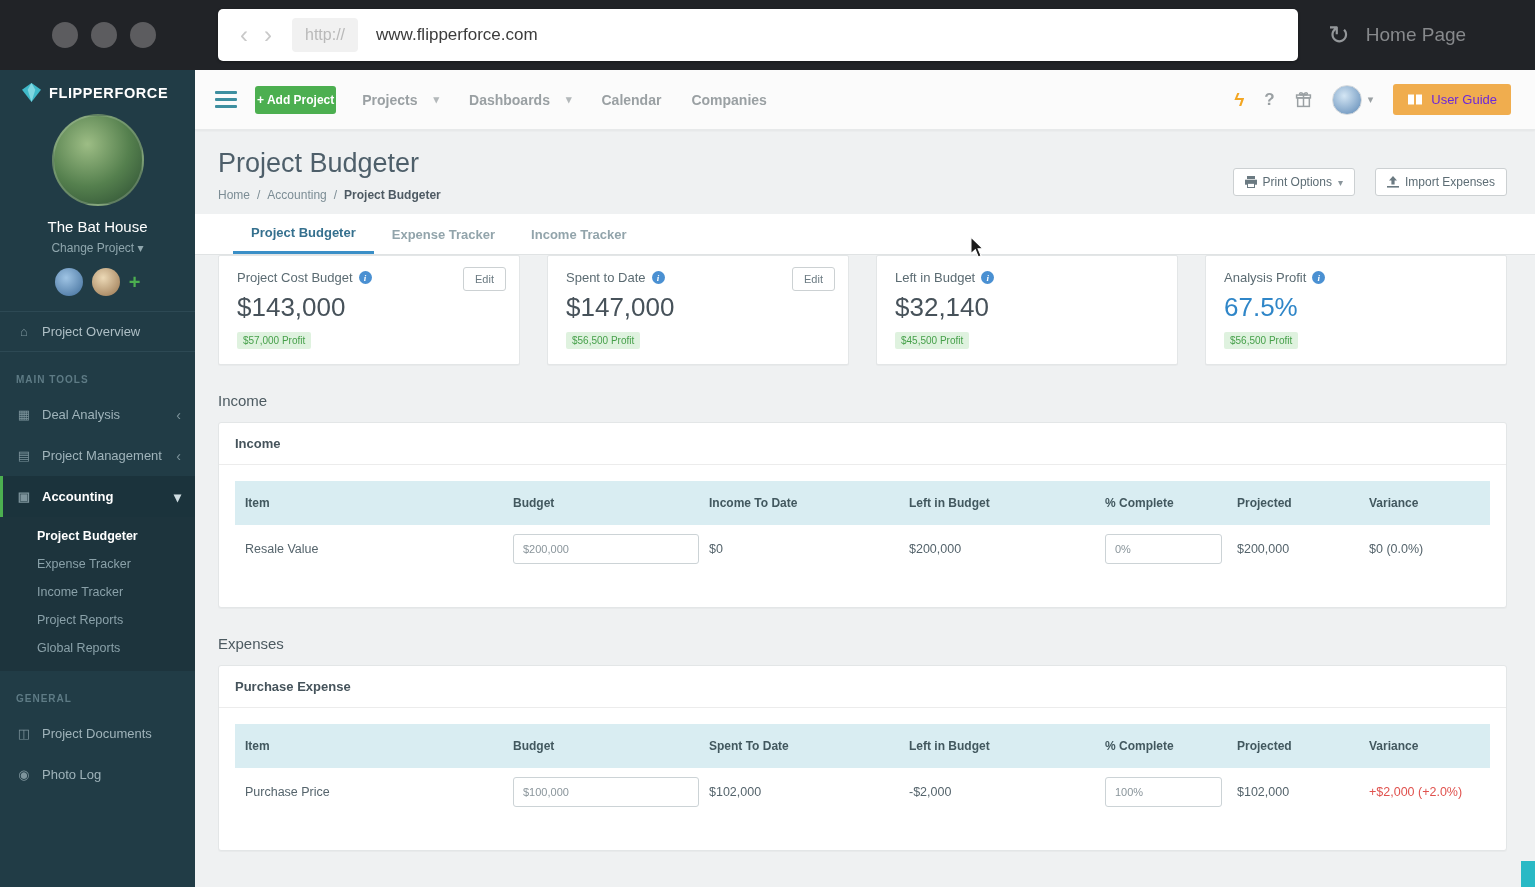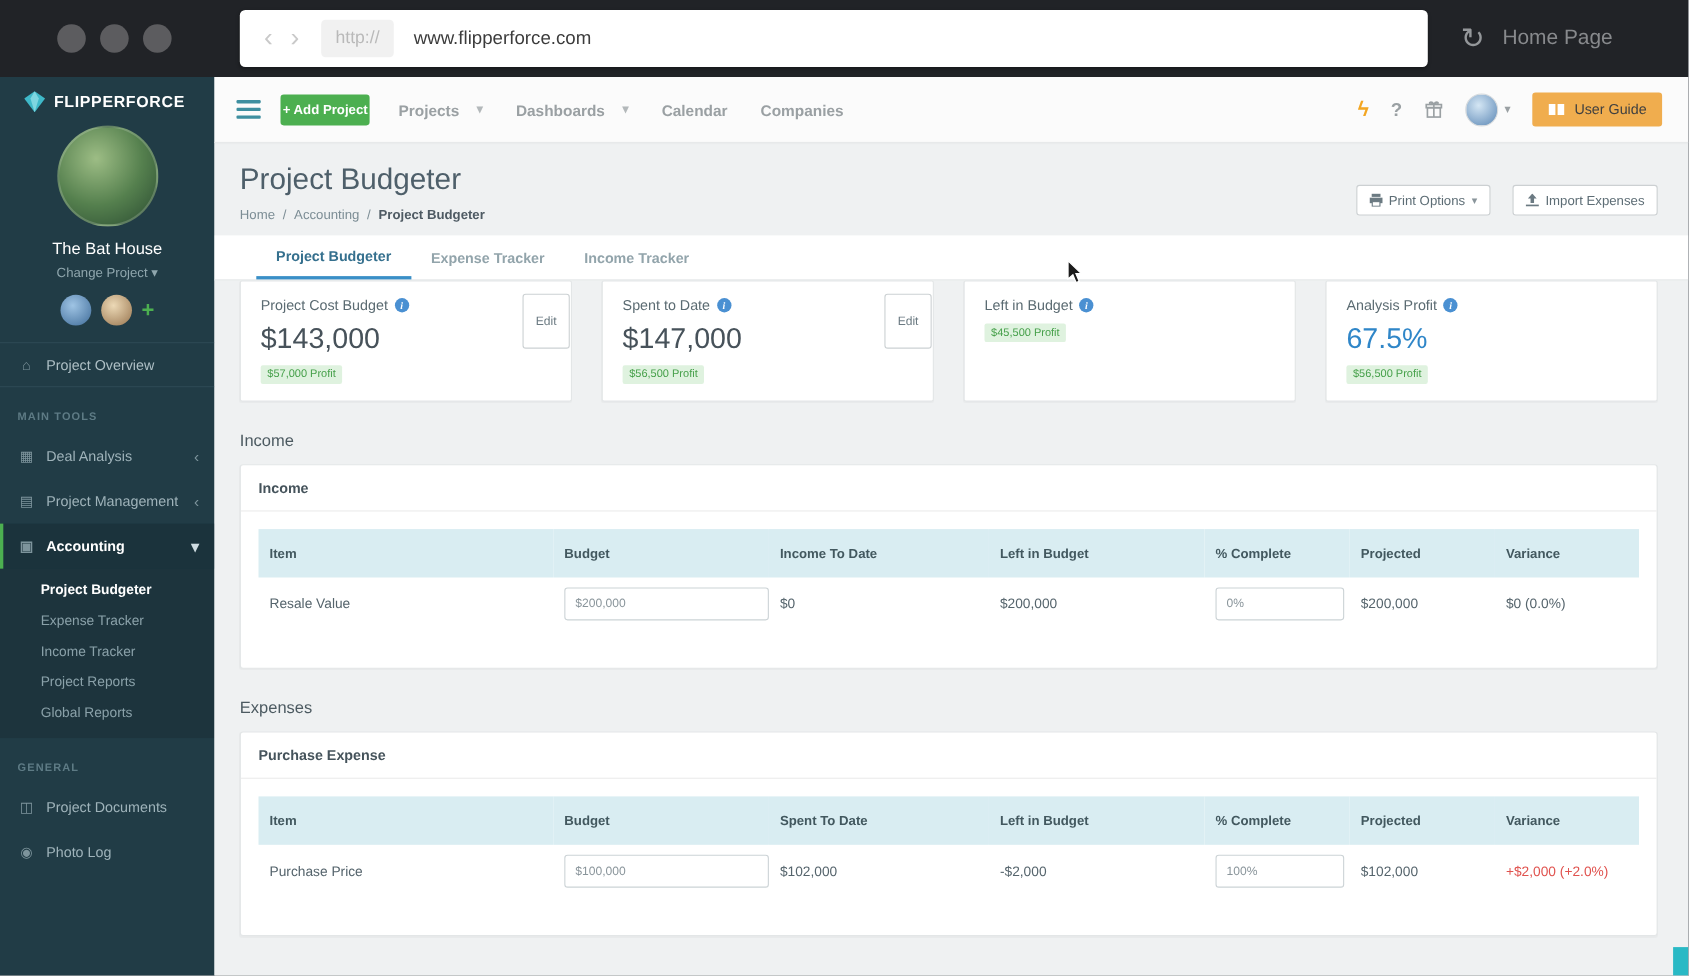--- a/index.html
+++ b/index.html
@@ -59,21 +59,21 @@
   .nav-links { display:flex; gap:30px; margin-left:26px; }
   .nav-link { color:#9aa0a3; font-size:14px; font-weight:600; display:flex; align-items:center; gap:16px; cursor:pointer; }
   .nav-link .caret { font-size:11px; color:#b3b8ba; }
   .topnav-right { margin-left:auto; display:flex; align-items:center; gap:20px; }
   .lightning { color:#f3a622; font-size:19px; font-weight:bold; cursor:pointer; }
   .help-glyph { color:#9aa0a3; font-size:17px; font-weight:bold; cursor:pointer; }
   .gift-wrap { cursor:pointer; display:flex; }
   .user-chip { display:flex; align-items:center; gap:6px; cursor:pointer; }
   .user-avatar { width:30px; height:30px; border-radius:50%; background:radial-gradient(circle at 40% 35%, #d4e6f4, #5b87b5); border:1px solid #d6dadd; }
   .user-chip .caret { font-size:11px; color:#9aa0a3; }
-  .user-guide-btn { background:#f0ad4e; color:#404040; border:none; display:flex; align-items:center; gap:8px;
+  .user-guide-btn { background:#f0ad4e; color:#6d28d9; border:none; display:flex; align-items:center; gap:8px;
       padding:8px 14px; border-radius:3px; font-size:13px; cursor:pointer; font-family:inherit; }
 
   
   .content { flex:1; overflow:hidden; background:#eff1f2; }
   .page-head { display:flex; padding:18px 28px 0 23px; }
   .page-title { font-size:27px; font-weight:400; color:#4e5f6a; }
   .breadcrumb { margin-top:9px; font-size:12px; color:#7c8d95; display:flex; gap:7px; }
   .breadcrumb .crumb { cursor:pointer; }
   .breadcrumb .current { color:#4e5a63; font-weight:bold; }
   .head-buttons { margin-left:auto; display:flex; gap:20px; margin-top:14px; align-items:center; }
@@ -87,22 +87,22 @@
 
   .section { padding:0 28px 0 23px; }
   .section-heading { font-size:15px; color:#4c5a61; margin:27px 0 13px; }
 
   .stats-row { display:flex; gap:27px; }
   .stat-card { flex:1; background:#fff; border:1px solid #e3e6e7; border-radius:2px; position:relative;
       padding:14px 18px 14px; height:110px; box-shadow:0 1px 1px rgba(0,0,0,.03); }
   .stat-title { font-size:13px; color:#5b6b72; display:flex; gap:6px; align-items:center; }
   .info-dot { width:13px; height:13px; border-radius:50%; background:#4a90d2; color:#fff; font-size:9px; font-style:italic;
       font-weight:bold; display:inline-flex; align-items:center; justify-content:center; font-family:"Liberation Serif", serif; }
-  .edit-btn { position:absolute; top:11px; right:1px; border:1px solid #ccd1d3; background:#fff; border-radius:3px;
-      font-size:11px; color:#6b7a82; padding:18px 11px; cursor:pointer; font-family:inherit; }
+  .edit-btn { position:absolute; top:11px; right:13px; border:1px solid #ccd1d3; background:#fff; border-radius:3px;
+      font-size:11px; color:#6b7a82; padding:5px 11px; cursor:pointer; font-family:inherit; }
   .stat-value { font-size:26px; font-weight:normal; color:#47525a; margin-top:7px; }
   .stat-value.blue { color:#2f86c8; }
   .stat-badge { display:inline-block; margin-top:9px; background:#dff2df; color:#46a04a; font-size:10px; padding:3px 6px; border-radius:2px; }
 
   .data-card { background:#fff; border:1px solid #e3e6e7; border-radius:3px; box-shadow:0 1px 1px rgba(0,0,0,.03); }
   .card-header { padding:13px 16px; font-size:13px; font-weight:bold; color:#45535b; border-bottom:1px solid #ececec; }
   .card-body { padding:16px 16px 34px; }
   table.budget-table { width:100%; border-collapse:collapse; table-layout:fixed; }
   .budget-table th { background:#d9edf2; font-size:12px; color:#42585f; text-align:left; padding:15px 10px; font-weight:bold; }
   .budget-table th:first-child, .budget-table td:first-child { padding-left:10px; }
@@ -311,20 +311,21 @@
               </div>
               <button class="edit-btn">Edit</button>
               <div class="stat-value">$147,000</div>
               <span class="stat-badge">$56,500 Profit</span>
             </div>
             <div class="stat-card">
               <div class="stat-title">
                 <span>Left in Budget</span>
                 <span class="info-dot">i</span>
               </div>
+              <div class="stat-value">$32,140</div>
               <span class="stat-badge">$45,500 Profit</span>
             </div>
             <div class="stat-card">
               <div class="stat-title">
                 <span>Analysis Profit</span>
                 <span class="info-dot">i</span>
               </div>
               <div class="stat-value blue">67.5%</div>
               <span class="stat-badge">$56,500 Profit</span>
             </div>

